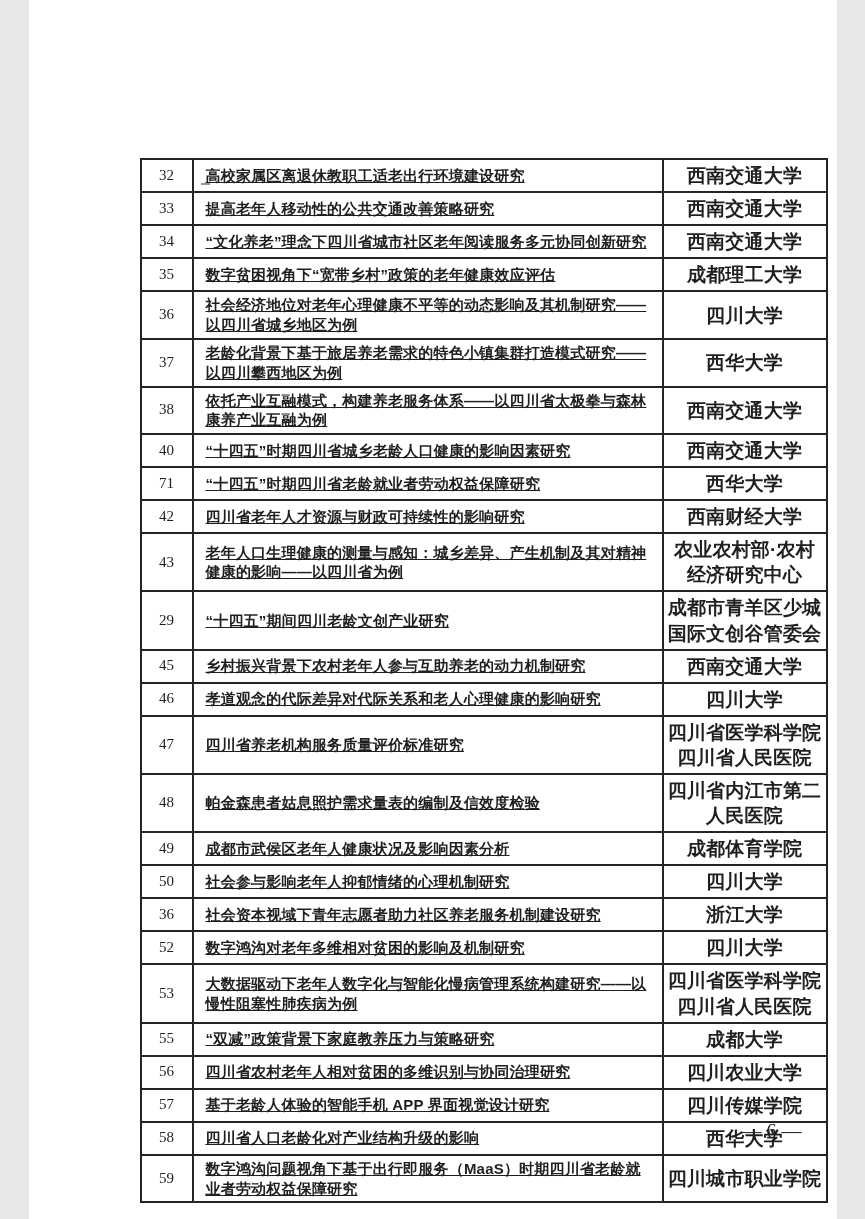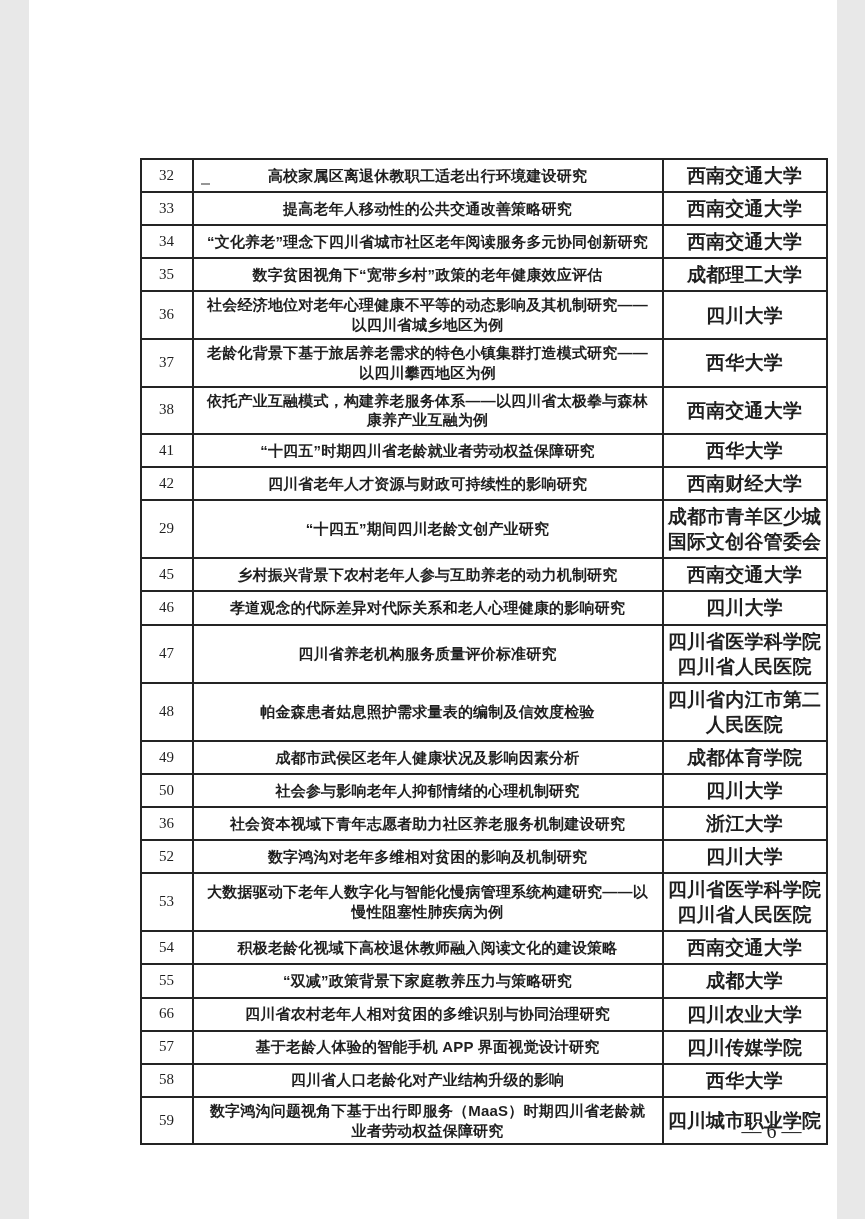--- a/index.html
+++ b/index.html
@@ -35,25 +35,26 @@
   td.cell-no {
     width: 48px;
     text-align: center;
     font-family: "Liberation Serif", serif;
     font-size: 15px;
     font-weight: 400;
     padding: 2px 1px;
   }
   td.cell-title {
     width: 444px;
-    text-align: center;
+    text-align: left;
     font-size: 15px;
     font-weight: 700;
     padding: 3px 12px;
     letter-spacing: 0.2px;
+    text-decoration: underline;
   }
   td.cell-org {
     width: 154px;
     text-align: center;
     font-size: 19px;
     font-weight: 700;
     padding: 3px 4px;
     letter-spacing: 0.2px;
   }
   .page-number {
@@ -122,33 +123,43 @@
     <td class="cell-org">西华大学</td>
   </tr>
 
   <tr>
     <td class="cell-no">38</td>
     <td class="cell-title">依托产业互融模式，构建养老服务体系——以四川省太极拳与森林康养产业互融为例</td>
     <td class="cell-org">西南交通大学</td>
   </tr>
 
 
-
-  <tr>
-    <td class="cell-no">41</td>
+  <tr>
+    <td class="cell-no">40</td>
+    <td class="cell-title">“十四五”时期四川省城乡老龄人口健康的影响因素研究</td>
+    <td class="cell-org">西南交通大学</td>
+  </tr>
+
+  <tr>
+    <td class="cell-no">71</td>
     <td class="cell-title">“十四五”时期四川省老龄就业者劳动权益保障研究</td>
     <td class="cell-org">西华大学</td>
   </tr>
 
   <tr>
     <td class="cell-no">42</td>
     <td class="cell-title">四川省老年人才资源与财政可持续性的影响研究</td>
     <td class="cell-org">西南财经大学</td>
   </tr>
 
+  <tr>
+    <td class="cell-no">43</td>
+    <td class="cell-title">老年人口生理健康的测量与感知：城乡差异、产生机制及其对精神健康的影响——以四川省为例</td>
+    <td class="cell-org">农业农村部·农村经济研究中心</td>
+  </tr>
 
   <tr>
     <td class="cell-no">29</td>
     <td class="cell-title">“十四五”期间四川老龄文创产业研究</td>
     <td class="cell-org">成都市青羊区少城国际文创谷管委会</td>
   </tr>
 
   <tr>
     <td class="cell-no">45</td>
     <td class="cell-title">乡村振兴背景下农村老年人参与互助养老的动力机制研究</td>
@@ -196,34 +207,29 @@
     <td class="cell-title">数字鸿沟对老年多维相对贫困的影响及机制研究</td>
     <td class="cell-org">四川大学</td>
   </tr>
 
   <tr>
     <td class="cell-no">53</td>
     <td class="cell-title">大数据驱动下老年人数字化与智能化慢病管理系统构建研究——以慢性阻塞性肺疾病为例</td>
     <td class="cell-org">四川省医学科学院四川省人民医院</td>
   </tr>
 
-  <tr>
-    <td class="cell-no">54</td>
-    <td class="cell-title">积极老龄化视域下高校退休教师融入阅读文化的建设策略</td>
-    <td class="cell-org">西南交通大学</td>
-  </tr>
 
   <tr>
     <td class="cell-no">55</td>
     <td class="cell-title">“双减”政策背景下家庭教养压力与策略研究</td>
     <td class="cell-org">成都大学</td>
   </tr>
 
   <tr>
-    <td class="cell-no">66</td>
+    <td class="cell-no">56</td>
     <td class="cell-title">四川省农村老年人相对贫困的多维识别与协同治理研究</td>
     <td class="cell-org">四川农业大学</td>
   </tr>
 
   <tr>
     <td class="cell-no">57</td>
     <td class="cell-title">基于老龄人体验的智能手机 APP 界面视觉设计研究</td>
     <td class="cell-org">四川传媒学院</td>
   </tr>
 

